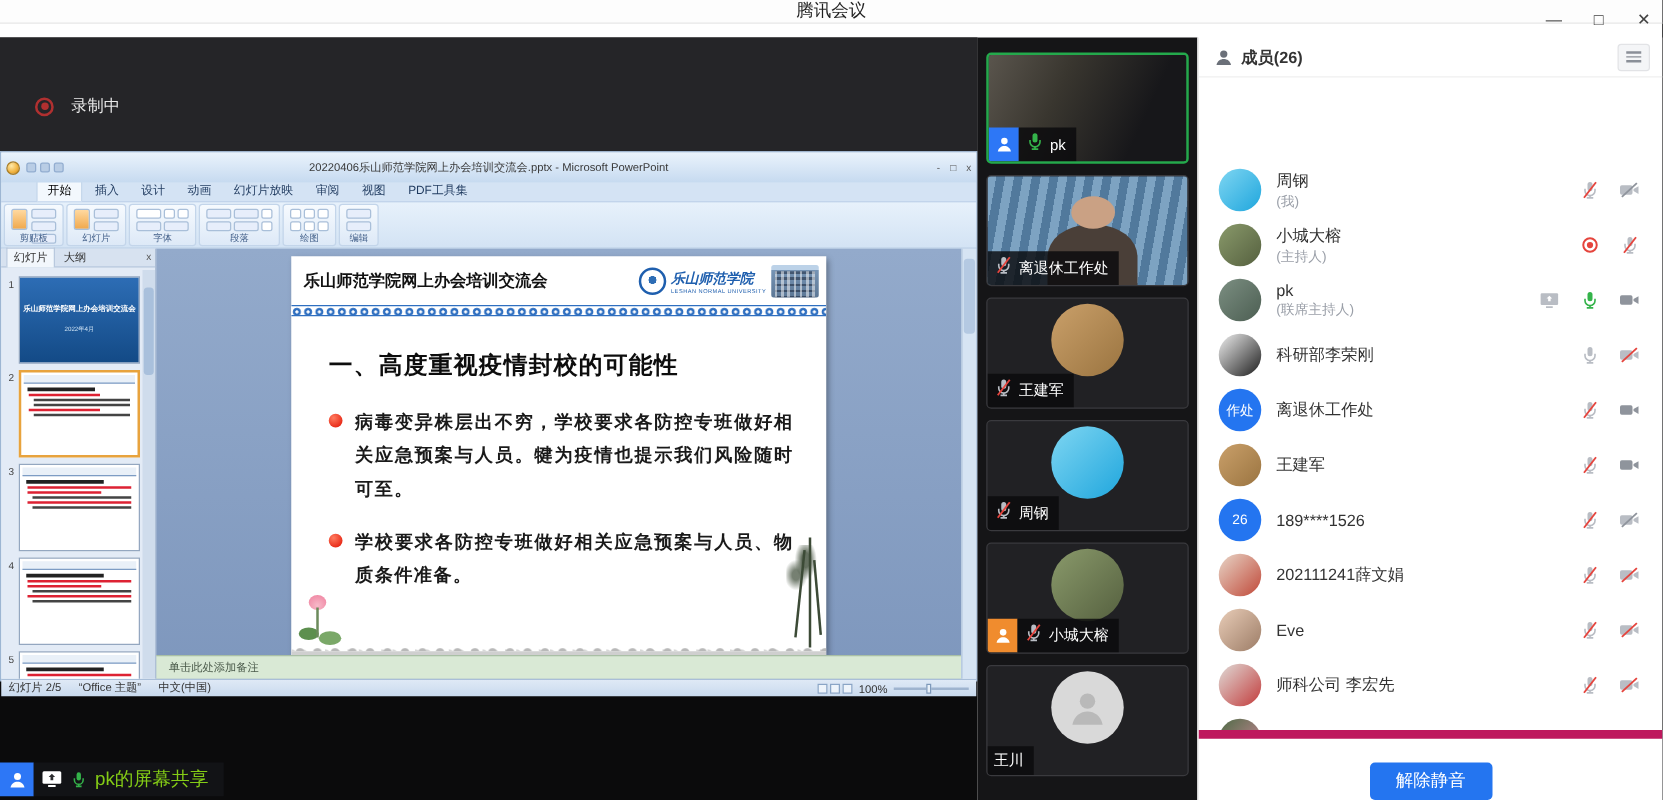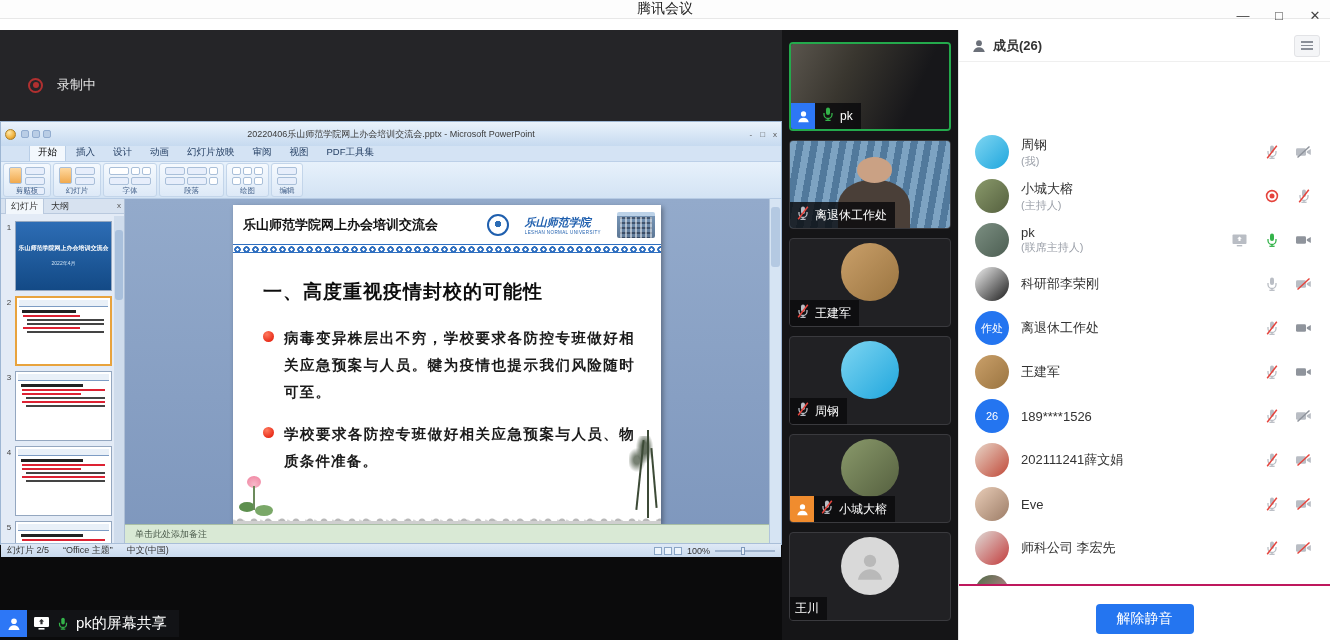--- a/index.html
+++ b/index.html
@@ -17,21 +17,21 @@
   .share { position:absolute; top:30px; left:0; width:782px; bottom:0; background:#0b0b0c; }
   .share-top { position:absolute; top:0; left:0; right:0; height:91px; background:#252528;padding-left:32px; }
   .rec { position:absolute; left:28px; top:46px; display:flex; align-items:center; gap:14px; }
   .rec-dot { width:15px; height:15px; border:2px solid #b03030; border-radius:50%; position:relative; }
   .rec-dot::after { content:""; position:absolute; inset:2.5px; background:#b03030; border-radius:50%; }
   .rec-label { color:#e8e8e8; font-size:13px; }
 
   .share-banner { position:absolute; left:0; bottom:3px; height:27px; display:flex; align-items:stretch; }
   .sb-badge { width:27px; background:#2d77f6; display:flex; align-items:center; justify-content:center; }
   .sb-chip { background:#121316; display:flex; align-items:center; gap:6px; padding:0 12px 0 6px; }
-  .sb-chip .sb-text { color:#ffffff; font-size:15px; }
+  .sb-chip .sb-text { color:#84cc16; font-size:15px; }
 
   
   .ppt { position:absolute; top:91px; left:0; width:782px; height:424px; background:#dce8f6; border:1px solid #9db6d3; }
   .ppt-titlebar { height:14px; background:linear-gradient(#eaf3fc,#c6daf0); display:flex; align-items:center; padding:12px 4px; position:relative; }
   .orb { width:11px; height:11px; border-radius:50%; background:radial-gradient(circle at 35% 30%,#ffe9a8,#f0b23e 60%,#c07f1d); border:1px solid #a97f2a; }
   .qat { display:flex; gap:3px; margin-left:5px; }
   .qat i { width:8px; height:8px; border-radius:2px; background:#b9cde5; border:1px solid #92add0; }
   .ppt-title-text { position:absolute; left:0; right:0; text-align:center; font-size:9px; color:#3a3a3a; }
   .ppt-winctl { position:absolute; right:4px; display:flex; gap:8px; font-size:8px; color:#555; }
   .ppt-tabs { height:16px; background:#d4e3f4; display:flex; align-items:flex-end; padding-left:28px; gap:2px; border-bottom:1px solid #bcd0e8; }
@@ -71,21 +71,21 @@
 
   .slide-wrap { flex:1; position:relative; background:linear-gradient(#93aacb,#7e97bd); }
   .notesbar { position:absolute; left:0; right:0; bottom:0; height:19px; background:#d9e9d5; border-top:1px solid #a9bfa5; font-size:9px; color:#4a5a4a; padding:3px 0 0 10px; }
   .vscroll { width:12px; background:#d6e4f3; border-left:1px solid #b0c4dc; position:relative; }
   .vscroll i { position:absolute; top:8px; left:1px; width:9px; height:60px; background:#b4c9e2; border-radius:3px; }
 
   
   .slide { position:absolute; left:108px; top:6px; width:428px; height:319px; background:#fff; box-shadow:2px 2px 5px rgba(0,0,0,.35); overflow:hidden; }
   .s-header { height:38px; display:flex; align-items:center; padding:2px 6px 0 10px; }
   .s-htitle { font-size:13px; font-weight:bold; color:#111; flex:1; }
-  .s-logo { display:flex; align-items:center; gap:16px; }
+  .s-logo { display:flex; align-items:center; gap:4px; }
   .emblem { width:22px; height:22px; border-radius:50%; border:2px solid #1f5fae; background:#fff; position:relative; }
   .emblem::after { content:""; position:absolute; inset:4px; border-radius:50%; background:radial-gradient(circle at 50% 40%, #2d6db5 40%, #fff 42%); }
   .logo-text { text-align:left; }
   .logo-cn { font-family:"Liberation Serif", serif; font-style:italic; font-weight:bold; font-size:11px; color:#1f5fae; }
   .logo-en { font-size:4.5px; color:#1f5fae; letter-spacing:.4px; }
   .building { width:38px; height:26px; border-radius:2px; background:linear-gradient(#bcd2e8 15%, #7694b5 16%, #5c7795); position:relative; overflow:hidden; }
   .building::after { content:""; position:absolute; inset:5px 3px 0; background:repeating-linear-gradient(90deg, rgba(255,255,255,.5) 0 2px, transparent 2px 5px), repeating-linear-gradient(rgba(20,30,50,.5) 0 2px, transparent 2px 5px); }
   .s-wave { height:9px; margin:1px 0 0; background-color:#fff; background-image:radial-gradient(circle at 4.5px 4.5px, #fff 1px, #2f6fc0 1.5px 3px, #fff 3.5px 4px); background-size:9px 9px; border-top:1px solid #2f6fc0; border-bottom:1px solid #2f6fc0; }
   .s-body { padding:26px 26px 0 30px; }
   .s-title { font-size:19px; font-weight:900; color:#0d0d0d; letter-spacing:1px; }
@@ -143,21 +143,21 @@
   .search-box input { border:none; outline:none; flex:1; font-size:13px; color:#333; font-family:inherit; }
   .search-box input::placeholder { color:#b3b8c0; }
   .m-list { position:absolute; top:100px; left:0; right:0; bottom:56px; overflow:hidden; }
   .m-row { height:44px; display:flex; align-items:center; padding:0 18px 0 16px; }
   .m-avatar { width:34px; height:34px; border-radius:50%; flex:none; margin-right:12px; display:flex; align-items:center; justify-content:center; color:#fff; font-size:11px; overflow:hidden; }
   .m-text { flex:1; display:flex; flex-direction:column; justify-content:center; min-width:0; }
   .m-name { font-size:13px; color:#333; white-space:nowrap; overflow:hidden; }
   .m-role { font-size:11px; color:#9a9fa8; }
   .m-icons { display:flex; gap:15px; align-items:center; }
   .m-icons .ic { width:17px; height:17px; display:flex; align-items:center; justify-content:center; }
-  .mp-footer { position:absolute; left:0; right:0; bottom:0; height:56px; background:#fff; border-top:2px solid #be185d; display:flex; align-items:center; justify-content:center; padding-top:11px; }
+  .mp-footer { position:absolute; left:0; right:0; bottom:0; height:56px; background:#fff; border-top:7px solid #be185d; display:flex; align-items:flex-end; justify-content:center; padding-top:11px; }
   .unmute-btn { width:98px; height:30px; background:#2475f0; color:#fff; border:none; border-radius:4px; font-size:14px; font-family:inherit; cursor:pointer; }
 </style>
 </head>
 <body>
 
 <div class="app">
 
   <div class="titlebar">
     <span class="wtitle">腾讯会议</span>
     <div class="win-controls">

